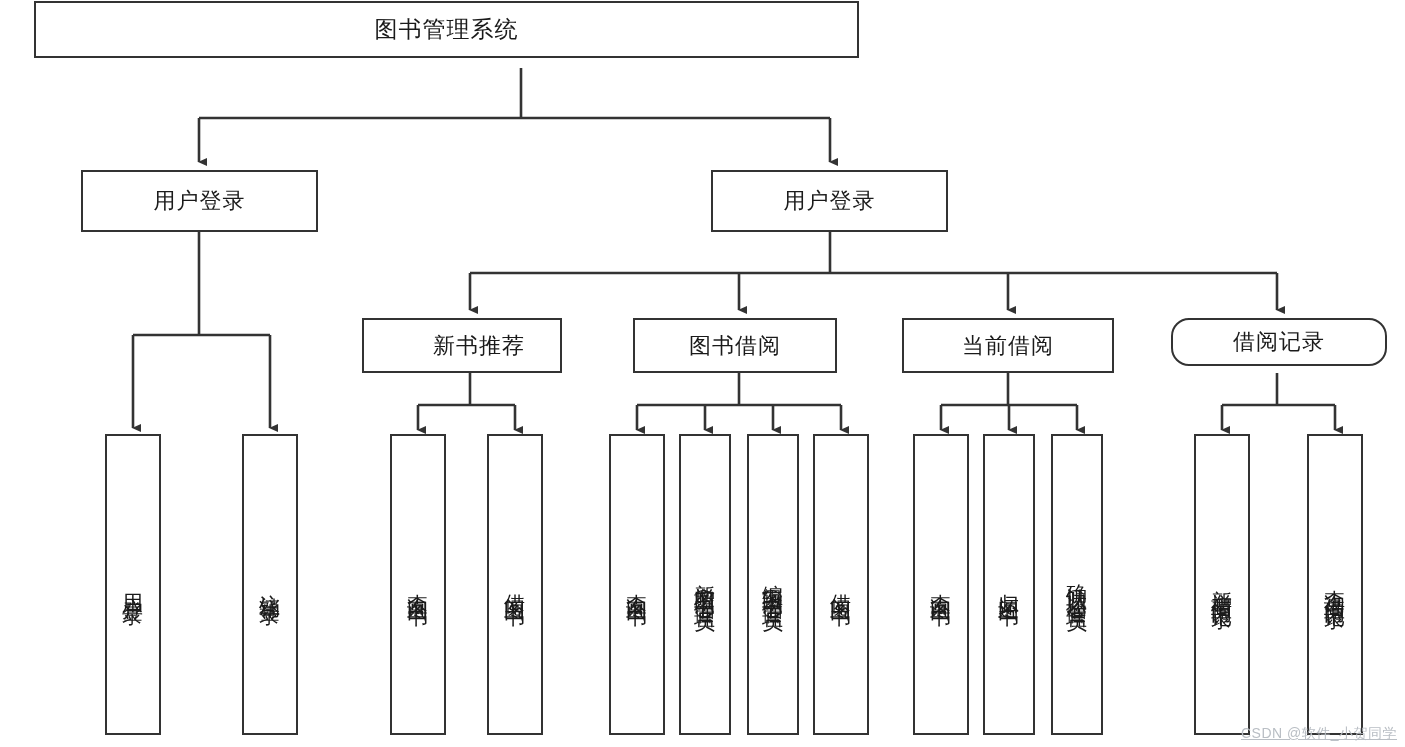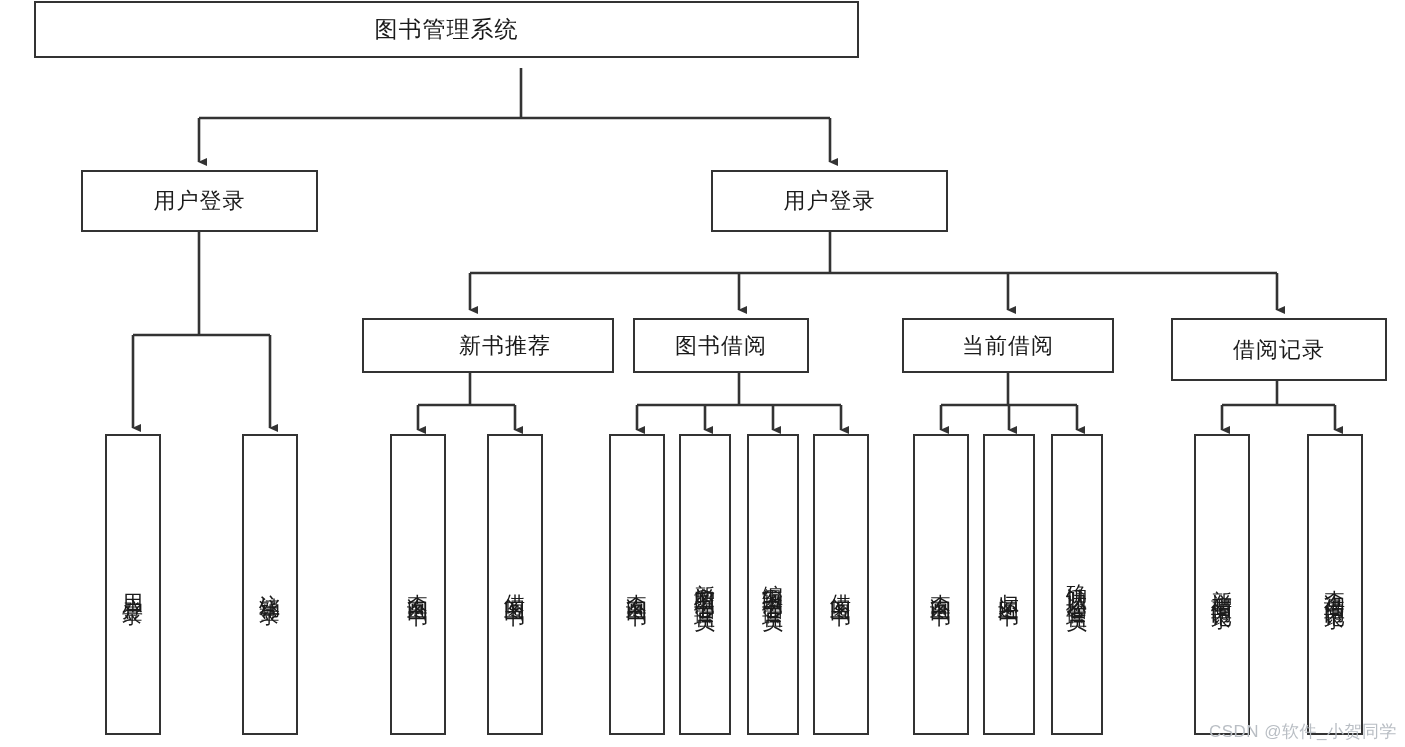--- a/index.html
+++ b/index.html
@@ -61,26 +61,27 @@
     writing-mode: vertical-rl;
     text-orientation: upright;
     font-size: 21px;
     letter-spacing: 4px;
     line-height: 1;
   }
   .watermark {
     position: absolute;
     right: 8px;
     bottom: 4px;
-    font-size: 17px;
+    font-size: 14px;
     color: #b9bec4;
     letter-spacing: 0.5px;
     white-space: nowrap;
     pointer-events: none;
     user-select: none;
+    text-decoration: underline;
   }
 </style>
 </head>
 <body>
 
 <div id="diagram-root">
 
   <svg id="diagram-svg" viewBox="0 0 1405 747" xmlns="http://www.w3.org/2000/svg">
     <defs>
       <marker id="arrowhead" markerWidth="9" markerHeight="9" refX="4" refY="8" orient="auto" markerUnits="userSpaceOnUse">
@@ -136,33 +137,33 @@
   </div>
 
   <div class="node horiz" style="left:81px; top:170px; width:237px; height:62px;">
     <span class="node-label">用户登录</span>
   </div>
 
   <div class="node horiz" style="left:711px; top:170px; width:237px; height:62px;">
     <span class="node-label">用户登录</span>
   </div>
 
-  <div class="node horiz" style="left:362px; top:318px; width:252px; height:55px;padding-left:34px;">
+  <div class="node horiz" style="left:362px; top:318px; width:200px; height:55px;padding-left:34px;">
     <span class="node-label">新书推荐</span>
   </div>
 
-  <div class="node horiz" style="left:633px; top:318px; width:176px; height:55px;">
+  <div class="node horiz" style="left:633px; top:318px; width:204px; height:55px;">
     <span class="node-label">图书借阅</span>
   </div>
 
   <div class="node horiz" style="left:902px; top:318px; width:212px; height:55px;">
     <span class="node-label">当前借阅</span>
   </div>
 
-  <div class="node horiz" style="left:1171px; top:318px; width:216px; height:63px;">
+  <div class="node horiz" style="left:1171px; top:318px; width:216px; height:48px;border-radius:18px;">
     <span class="node-label">借阅记录</span>
   </div>
 
   <div class="node leaf" style="left:105px; top:434px; width:56px; height:301px;">
     <span class="node-label">用户登录</span>
   </div>
 
   <div class="node leaf" style="left:242px; top:434px; width:56px; height:301px;">
     <span class="node-label">注销登录</span>
   </div>

